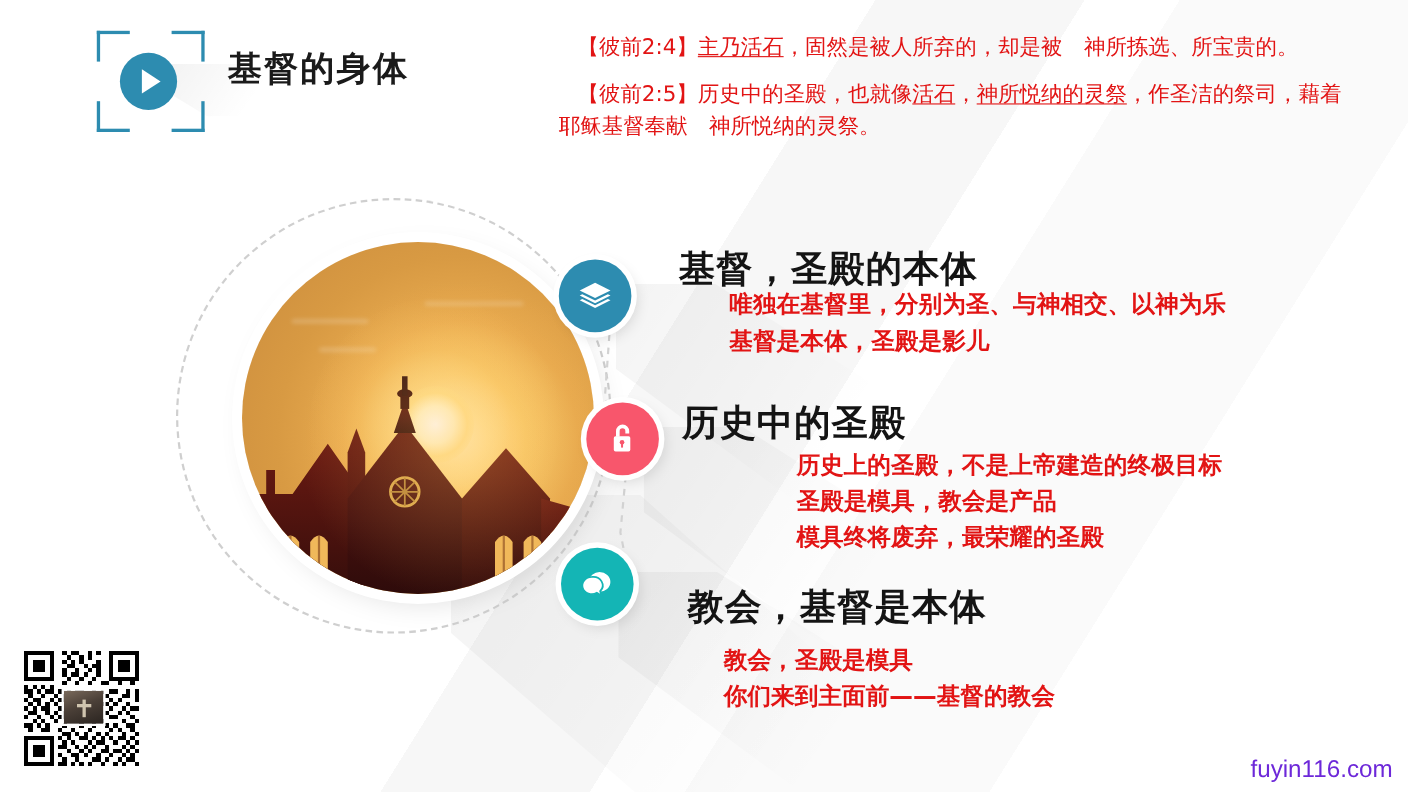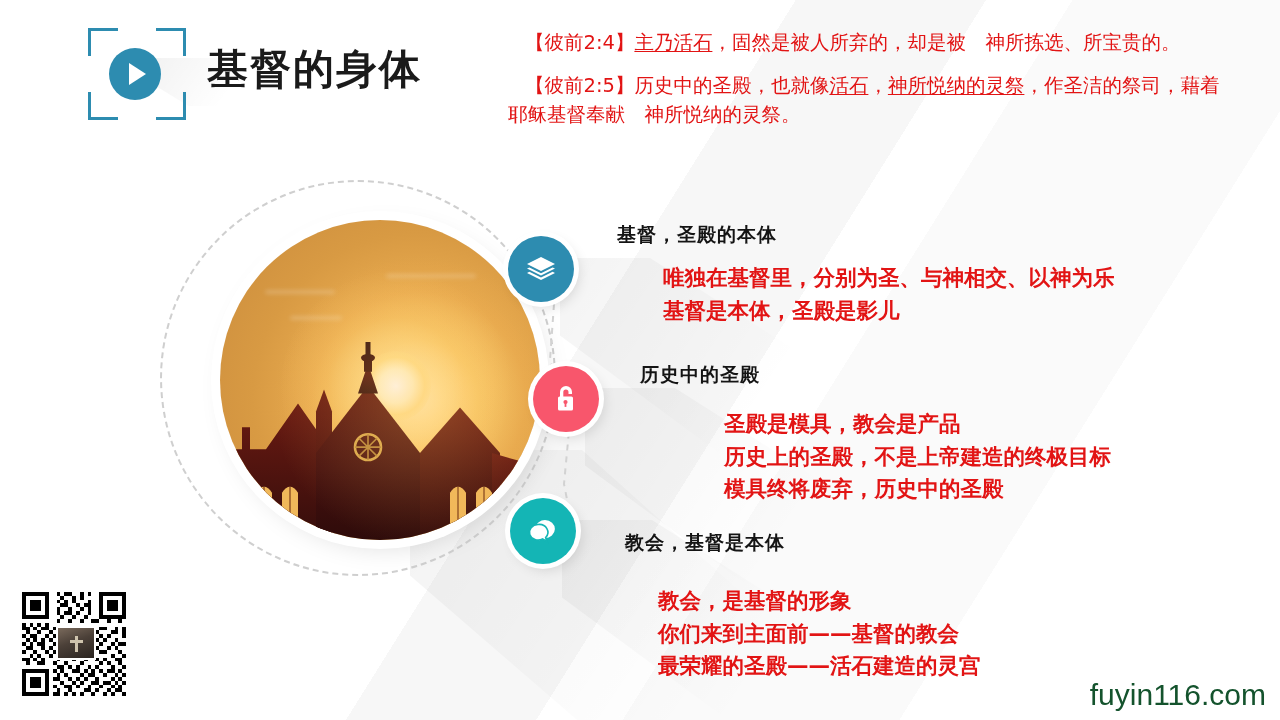--- a/index.html
+++ b/index.html
@@ -45,21 +45,21 @@
     border-bottom:11px solid transparent;
   }
   .logo-shadow{
     position:absolute;left:55px;top:30px;width:120px;height:48px;
     background:linear-gradient(125deg, rgba(0,0,0,0.055), rgba(0,0,0,0) 72%);
     clip-path:polygon(0 0, 62% 0, 100% 62%, 100% 100%, 38% 100%, 0 42%);
     pointer-events:none;
   }
   .slide-title{
     position:absolute;left:207px;top:42px;
-    font-size:41px;font-weight:bold;color:#1a1a1a;letter-spacing:2px;
+    font-size:31px;font-weight:bold;color:#1a1a1a;letter-spacing:2px;
     font-family:"DejaVu Sans","Liberation Sans",sans-serif;
     white-space:nowrap;
   }
 
   
   .scripture{
     position:absolute;left:508px;top:28px;width:730px;
     color:#e21414;font-weight:normal;
     font-family:"DejaVu Sans","Liberation Sans",sans-serif;
   }
@@ -113,37 +113,37 @@
     display:flex;align-items:center;justify-content:center;
     box-shadow:0 0 0 5px #ffffff, 4px 5px 14px rgba(0,0,0,0.14);
   }
   .icon-shadow{
     position:absolute;width:300px;height:215px;
     background:linear-gradient(124deg, rgba(0,0,0,0.048), rgba(0,0,0,0) 68%);
     clip-path:polygon(0 0, 30% 0, 100% 62%, 100% 100%, 62% 100%, 0 36%);
     pointer-events:none;
   }
   .sec-head{
-    position:absolute;font-size:19px;font-weight:bold;color:#141414;
+    position:absolute;font-size:33px;font-weight:bold;color:#141414;
     font-family:"DejaVu Sans","Liberation Sans",sans-serif;white-space:nowrap;letter-spacing:1px;
   }
   .sec-lines{
     position:absolute;color:#e21414;font-weight:bold;font-size:21.5px;line-height:1.52;
     font-family:"DejaVu Sans","Liberation Sans",sans-serif;white-space:nowrap;
   }
 
   
   #sec1 .icon-badge{left:508px;top:236px;background:#2d8cb0;}
   #sec1 .icon-shadow{left:560px;top:258px;}
   #sec1 .sec-head{left:617px;top:222px;}
   #sec1 .sec-lines{left:663px;top:262px;}
   
   #sec2 .icon-badge{left:533px;top:366px;background:#f8566c;}
   #sec2 .icon-shadow{left:585px;top:388px;}
-  #sec2 .sec-head{left:640px;top:362px;}
+  #sec2 .sec-head{left:620px;top:362px;}
   #sec2 .sec-lines{left:724px;top:408px;}
   
   #sec3 .icon-badge{left:510px;top:498px;background:#14b5b5;}
   #sec3 .icon-shadow{left:562px;top:520px;}
   #sec3 .sec-head{left:625px;top:530px;}
   #sec3 .sec-lines{left:658px;top:585px;}
 
   
   .qr{position:absolute;left:18px;top:588px;width:112px;height:112px;background:#fff;}
   .qr-center-img{
@@ -154,21 +154,21 @@
   .qr-center-img .mini-cross{
     position:absolute;left:17px;top:8px;width:3px;height:16px;background:#cfc4ae;
   }
   .qr-center-img .mini-cross-h{
     position:absolute;left:12px;top:12px;width:13px;height:3px;background:#cfc4ae;
   }
 
   
   .watermark{
     position:absolute;right:14px;bottom:8px;
-    font-size:30px;color:#14532d;letter-spacing:0px;
+    font-size:22px;color:#6d28d9;letter-spacing:0px;
     font-family:"Liberation Sans","DejaVu Sans",sans-serif;
   }
 </style>
 </head>
 <body>
 
 <div class="slide">
 
   <div class="bg-bands"></div>
 
@@ -280,39 +280,38 @@
     <div class="icon-badge">
       <svg width="30" height="34" viewBox="0 0 30 34">
         <path d="M9 15 L9 10 a6 6 0 0 1 12 0 L21 12 L17.5 12 L17.5 10 a2.6 2.6 0 0 0 -5.2 0 L12.3 15 Z" fill="#fff"></path>
         <rect x="7" y="14.5" width="15" height="14" rx="1.6" fill="#fff"></rect>
         <circle cx="14.5" cy="20" r="2.1" fill="#f8566c"></circle>
         <rect x="13.6" y="20.5" width="1.8" height="4.4" fill="#f8566c"></rect>
       </svg>
     </div>
     <div class="sec-head">历史中的圣殿</div>
     <div class="sec-lines">
+      <div>历史上的圣殿，不是上帝建造的终极目标</div>
       <div>圣殿是模具，教会是产品</div>
-      <div>历史上的圣殿，不是上帝建造的终极目标</div>
-      <div>模具终将废弃，历史中的圣殿</div>
+      <div>模具终将废弃，最荣耀的圣殿</div>
     </div>
   </div>
 
   <div class="section" id="sec3">
     <div class="icon-shadow"></div>
     <div class="icon-badge">
       <svg width="34" height="32" viewBox="0 0 34 32">
         <path d="M19 5 a10 9 0 1 1 -0.2 18 a10 9 0 0 1 -5 -1.4 l-1 4.4 l2.8 -3.6 a10 9 0 0 1 3.4 -17.4 Z" fill="#fff"></path>
         <path d="M12 9.5 a8.6 7.8 0 1 0 4.6 14.4 l4.4 2.6 l-1.4 -4 A8.6 7.8 0 0 0 12 9.5 Z" fill="#fff" stroke="#14b5b5" stroke-width="1.6"></path>
       </svg>
     </div>
     <div class="sec-head">教会，基督是本体</div>
     <div class="sec-lines">
-      <div>教会，是基督的形象</div>
+      <div>教会，圣殿是模具</div>
       <div>你们来到主面前——基督的教会</div>
-      <div>最荣耀的圣殿——活石建造的灵宫</div>
     </div>
   </div>
 
   <div class="qr">
     <svg width="112" height="112" viewBox="0 0 29 29" shape-rendering="crispEdges">
       <rect width="29" height="29" fill="#fff"></rect>
       <g fill="#000">
         <path d="M1 1h7v7h-7z"></path>
           <path d="M2 2h5v5h-5z" fill="#fff"></path>
           <path d="M3 3h3v3h-3z"></path>

